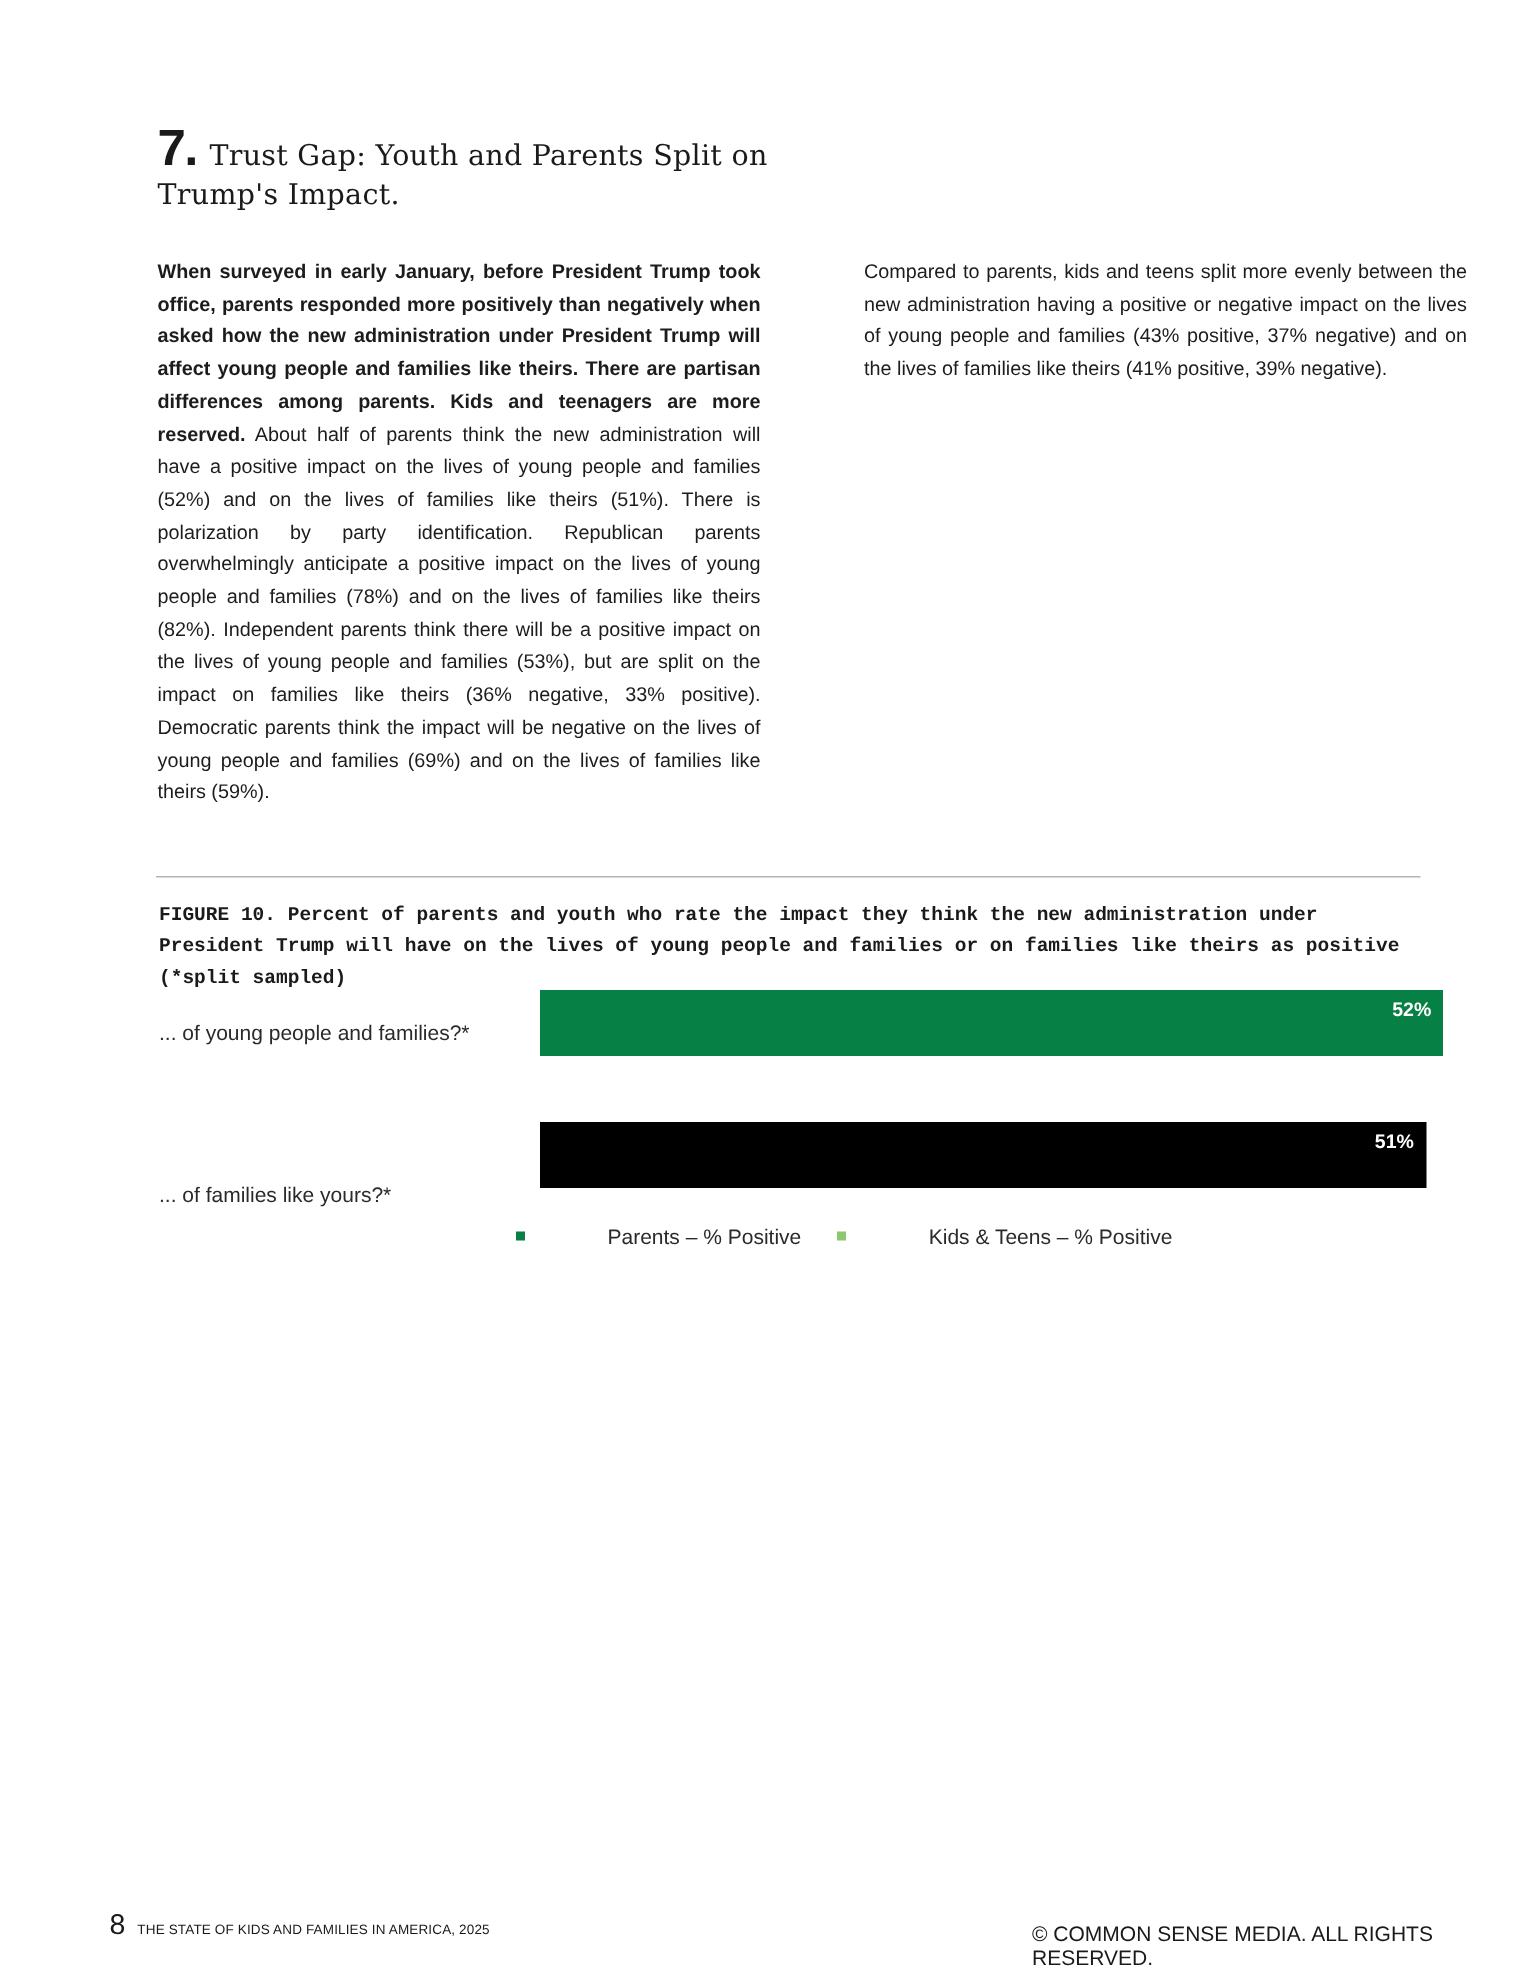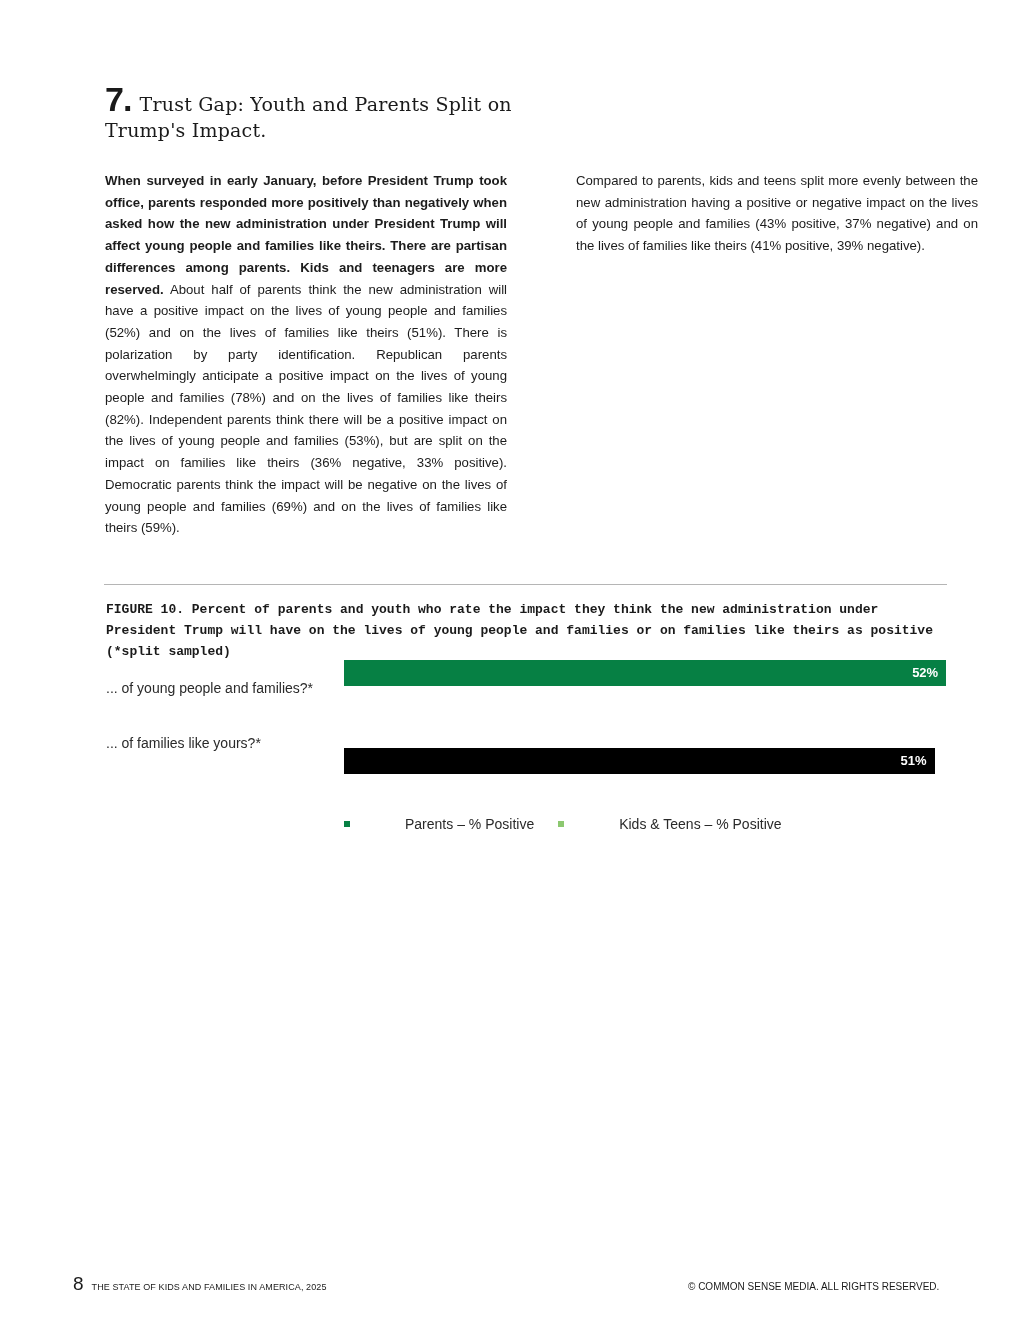--- a/index.html
+++ b/index.html
@@ -7,29 +7,29 @@
   .section-title { position: absolute; left: 105px; top: 86px; width: 420px; font-family: "DejaVu Serif", serif; font-size: 19px; line-height: 26px; color: #1a1a1a; letter-spacing: 0.2px; }
   .section-num { font-family: "Liberation Sans", sans-serif; font-weight: bold; font-size: 34px; line-height: 26px; letter-spacing: -1px; margin-right: 2px; }
   .col { position: absolute; top: 170px; width: 402px; font-family: "Liberation Sans", sans-serif; font-size: 13.2px; line-height: 21.7px; text-align: justify; color: #1c1c1c; }
   .col-left { left: 105px; }
   .col-right { left: 576px; }
   .col b { font-weight: bold; }
   .rule { position: absolute; left: 104px; top: 584px; width: 843px; height: 1px; background: #b5b5b5; }
   .figure-caption { position: absolute; left: 106px; top: 599px; width: 845px; font-family: Liberation Mono, monospace; font-weight: bold; font-size: 13px; line-height: 21px; color: #1a1a1a; }
   .chart { position: absolute; left: 0; top: 0; width: 1020px; height: 900px; pointer-events: none; }
   .cat-label { position: absolute; left: 106px; font-family: "Liberation Sans", sans-serif; font-size: 14px; color: #2a2a2a; }
-  .bar { position: absolute; left: 344px; height: 26px; pointer-events: auto; }
+  .bar { position: absolute; left: 360px; height: 44px; pointer-events: auto; }
   .bar-label { position: absolute; right: 8px; top: 0; line-height: 26px; font-family: "Liberation Sans", sans-serif; font-weight: bold; font-size: 13px; color: #ffffff; }
   .legend { position: absolute; left: 344px; top: 816px; font-family: "Liberation Sans", sans-serif; font-size: 14px; color: #2a2a2a; display: flex; gap: 24px; }
   .legend-item { display: flex; align-items: center; gap: 46px; }
   .swatch { width: 6px; height: 6px; margin-right: 9px; display: inline-block; }
   .footer-left { position: absolute; left: 73px; top: 1273px; font-family: "Liberation Sans", sans-serif; display: flex; align-items: baseline; }
   .page-num { font-size: 19px; color: #1a1a1a; margin-right: 8px; }
   .footer-title { font-size: 9px; letter-spacing: 0.1px; color: #1a1a1a; }
-  .footer-right { position: absolute; left: 688px; top: 1281px; font-family: "Liberation Sans", sans-serif; font-size: 10px; color: #1a1a1a; }
+  .footer-right { position: absolute; left: 688px; top: 1281px; font-family: "Liberation Sans", sans-serif; font-size: 14px; color: #1a1a1a; }
 </style>
 </head>
 <body>
 
 <h1 class="section-title" style="margin:0;font-weight:normal;">
   <span class="section-num">7.</span>
   <span>Trust Gap: Youth and Parents Split on Trump's Impact.</span>
 </h1>
 
 <div class="col col-left">
@@ -39,21 +39,21 @@
 <div class="col col-right">
   <span>Compared to parents, kids and teens split more evenly between the new administration having a positive or negative impact on the lives of young people and families (43% positive, 37% negative) and on the lives of families like theirs (41% positive, 39% negative).</span>
 </div>
 
 <div class="rule"></div>
 
 <div class="figure-caption">FIGURE 10. Percent of parents and youth who rate the impact they think the new administration under President Trump will have on the lives of young people and families or on families like theirs as positive (*split sampled)</div>
 
 <div class="chart" id="chart">
   <div class="cat-label" style="top:680px;">... of young people and families?*</div>
-  <div class="cat-label" style="top:735px;">... of families like yours?*</div>
+  <div class="cat-label" style="top:788px;">... of families like yours?*</div>
 <div class="bar" style="top: 660px; width: 602.16px; background: rgb(6, 128, 68);">
       <span class="bar-label">52%</span>
     </div>
     <div class="bar" style="top: 748px; width: 590.58px; background: #000000;">
       <span class="bar-label">51%</span>
     </div>
   </div>
 
 <div class="legend">
   <div class="legend-item">

